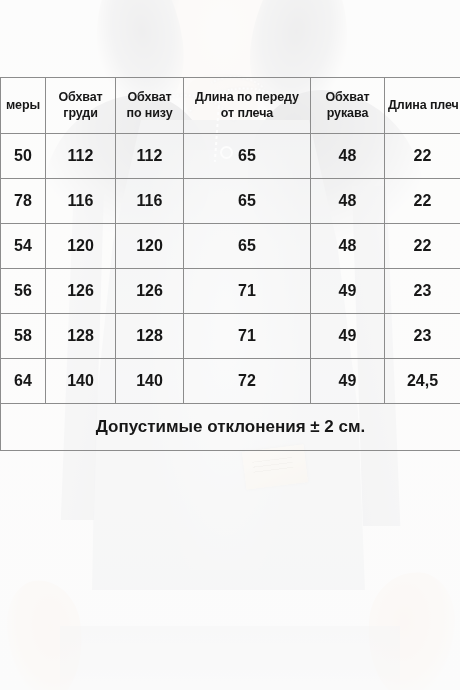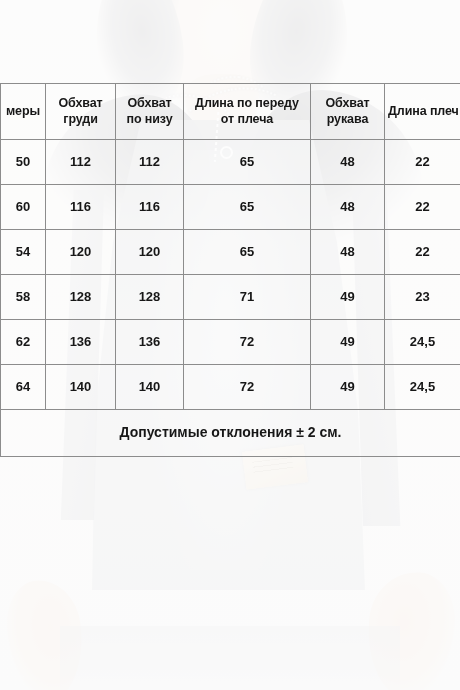--- a/index.html
+++ b/index.html
@@ -227,21 +227,21 @@
   .photo-wash {
     position: absolute;
     inset: 0;
     background: rgba(252,252,252,0.80);
   }
 
   
   .table-wrap {
     position: absolute;
     left: 0;
-    top: 83px;
+    top: 77px;
     width: 460px;
   }
 
   table.size-table {
     width: 460px;
     border-collapse: collapse;
     table-layout: fixed;
   }
 
   table.size-table td,
@@ -259,21 +259,21 @@
   
   thead th {
     height: 56px;
     font-size: 12.5px;
     letter-spacing: -0.1px;
   }
 
   
   tbody td {
     height: 45px;
-    font-size: 13px;
+    font-size: 16px;
   }
 
   
   col.c0 { width: 45px; }
   col.c1 { width: 70px; }
   col.c2 { width: 68px; }
   col.c3 { width: 127px; }
   col.c4 { width: 74px; }
   col.c5 { width: 76px; }
 
@@ -303,21 +303,21 @@
   td.col-shoulder {
     text-align: center;
     padding-right: 22px;
   }
   td.col-size {
     padding-right: 24px;
   }
 
   tfoot td {
     height: 47px;
-    font-size: 14px;
+    font-size: 17px;
     border-left: none;
     border-right: none;
   }
 </style>
 </head>
 <body>
 
 <div id="page">
 
   <div class="photo-layer">
@@ -370,52 +370,52 @@
       <tbody>
         <tr>
           <td class="col-size">50</td>
           <td>112</td>
           <td>112</td>
           <td>65</td>
           <td>48</td>
           <td class="col-shoulder">22</td>
         </tr>
         <tr>
-          <td class="col-size">60</td>
+          <td class="col-size">78</td>
           <td>116</td>
           <td>116</td>
           <td>65</td>
           <td>48</td>
           <td class="col-shoulder">22</td>
         </tr>
         <tr>
           <td class="col-size">54</td>
           <td>120</td>
           <td>120</td>
           <td>65</td>
           <td>48</td>
           <td class="col-shoulder">22</td>
         </tr>
         <tr>
+          <td class="col-size">56</td>
+          <td>126</td>
+          <td>126</td>
+          <td>71</td>
+          <td>49</td>
+          <td class="col-shoulder">23</td>
+        </tr>
+        <tr>
           <td class="col-size">58</td>
           <td>128</td>
           <td>128</td>
           <td>71</td>
           <td>49</td>
           <td class="col-shoulder">23</td>
         </tr>
         <tr>
-          <td class="col-size">62</td>
-          <td>136</td>
-          <td>136</td>
-          <td>72</td>
-          <td>49</td>
-          <td class="col-shoulder">24,5</td>
-        </tr>
-        <tr>
           <td class="col-size">64</td>
           <td>140</td>
           <td>140</td>
           <td>72</td>
           <td>49</td>
           <td class="col-shoulder">24,5</td>
         </tr>
       </tbody>
 
       <tfoot>

